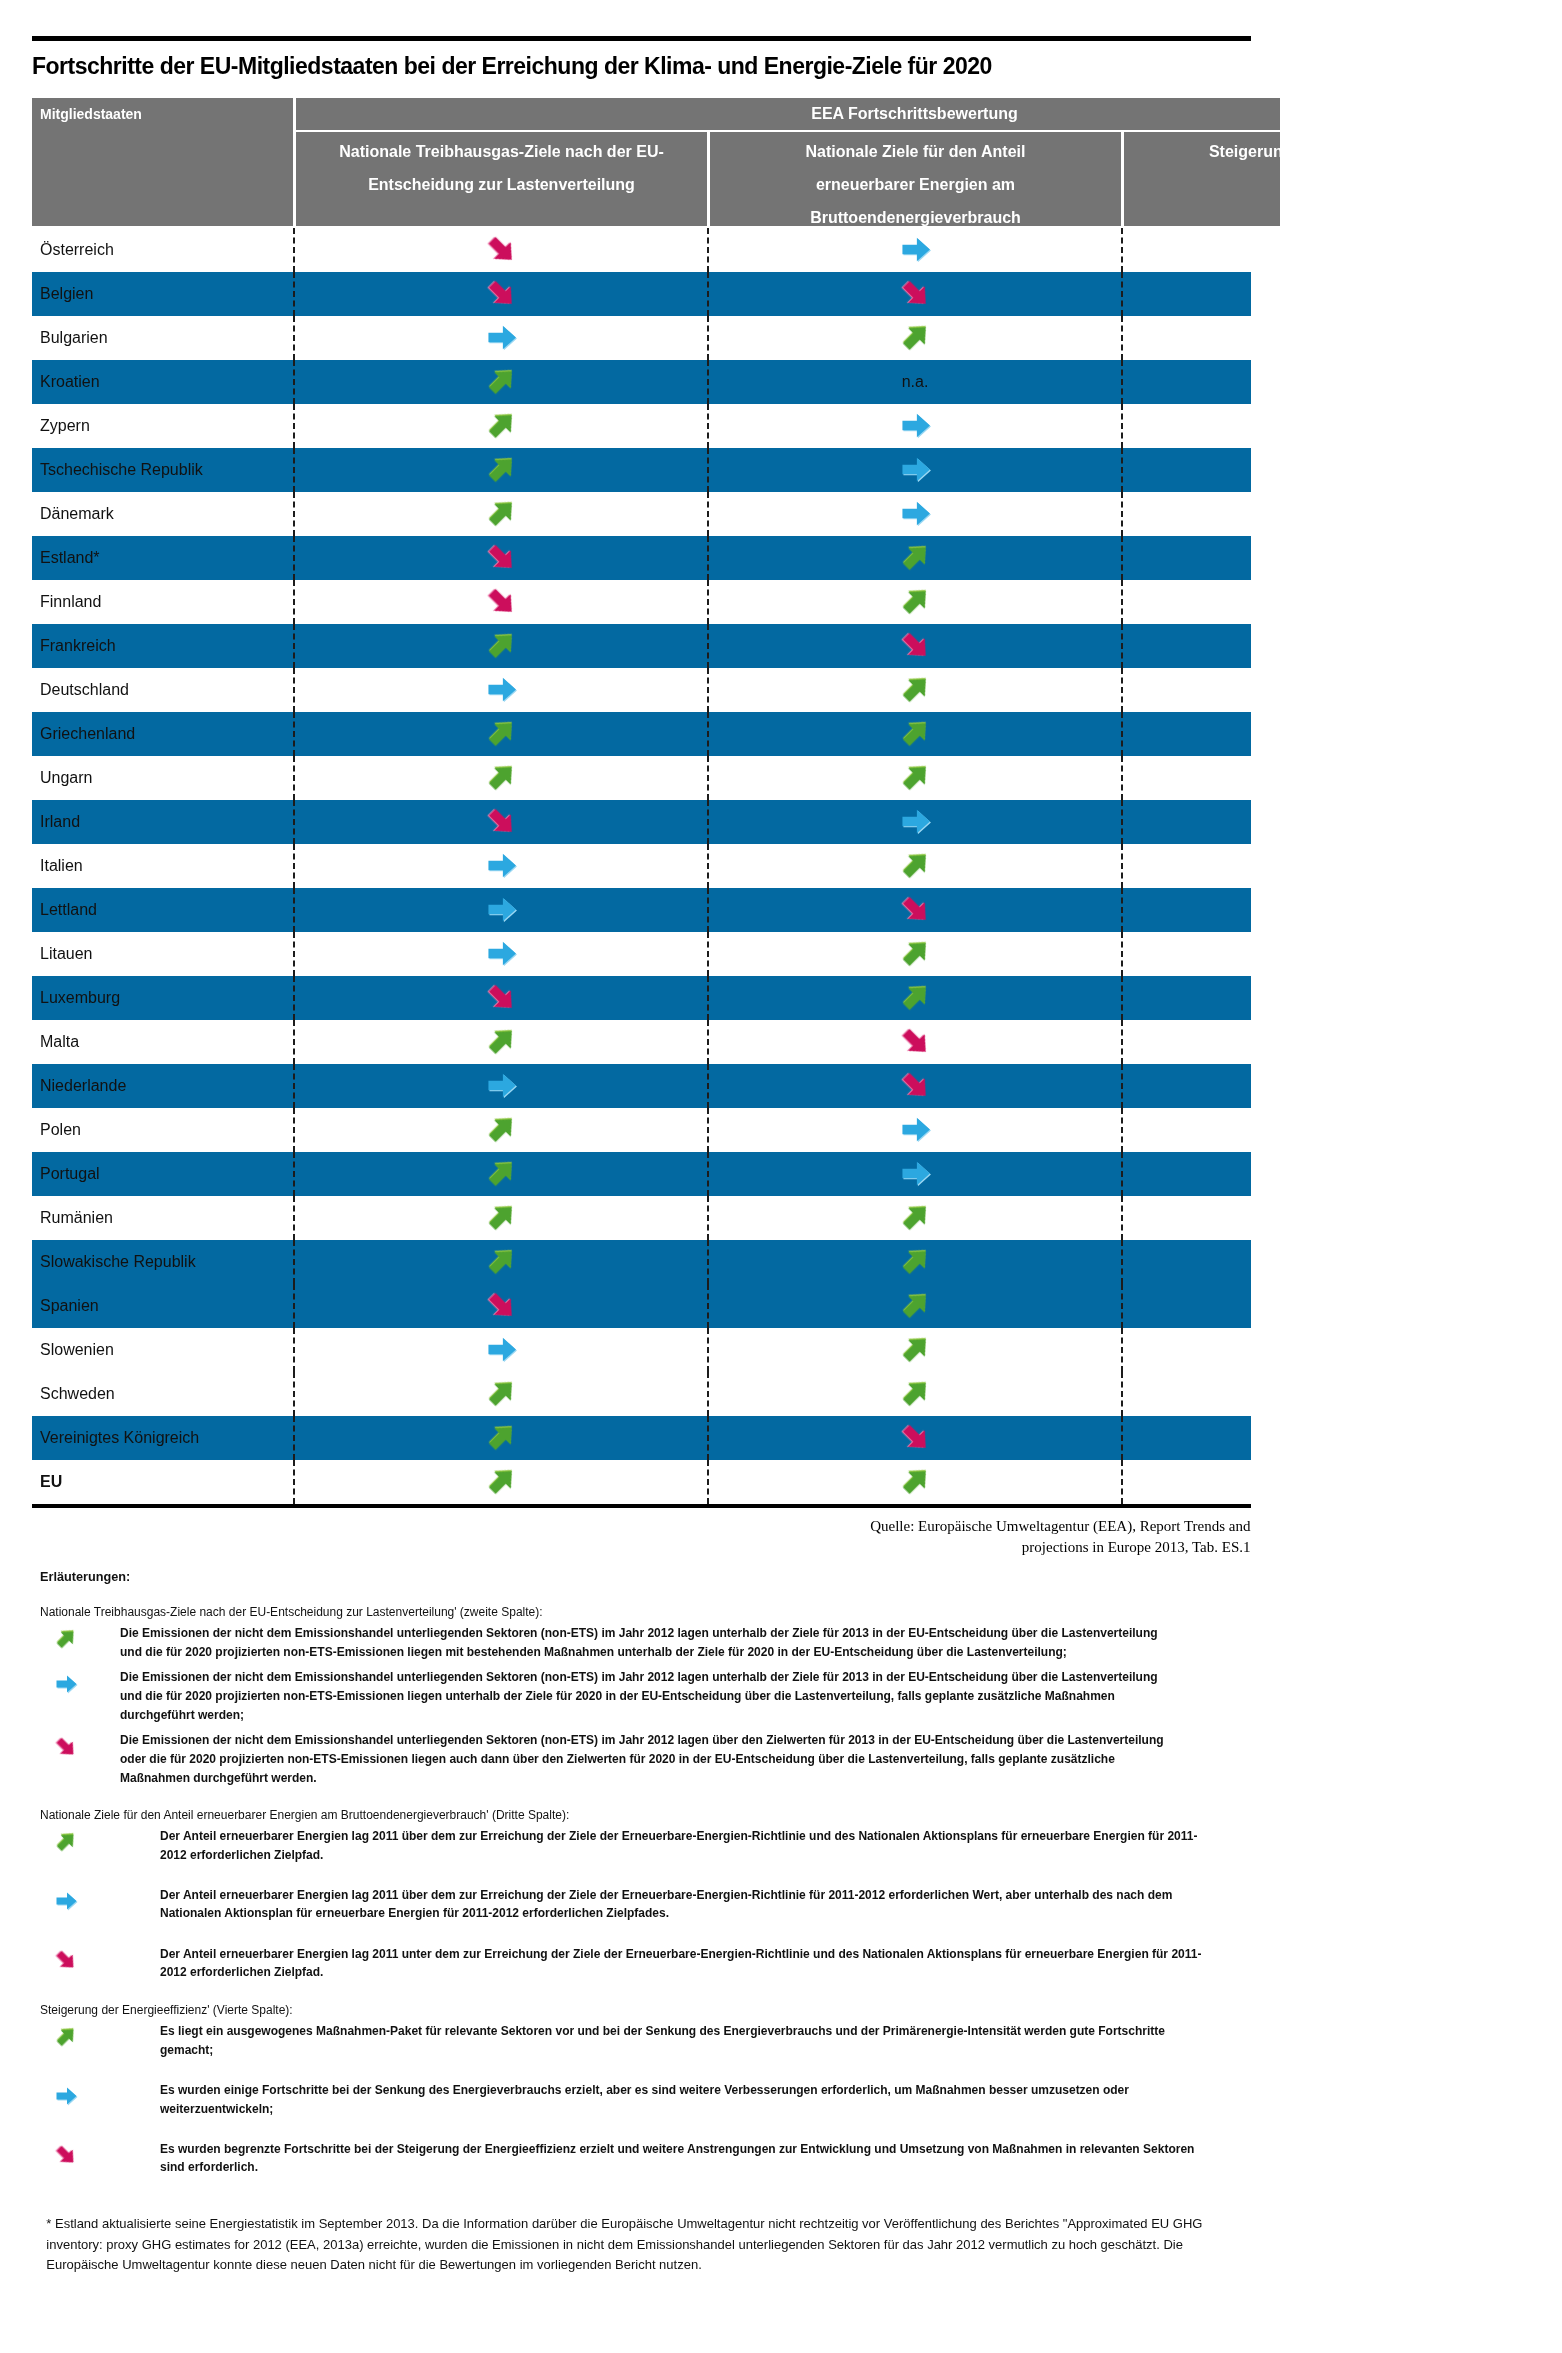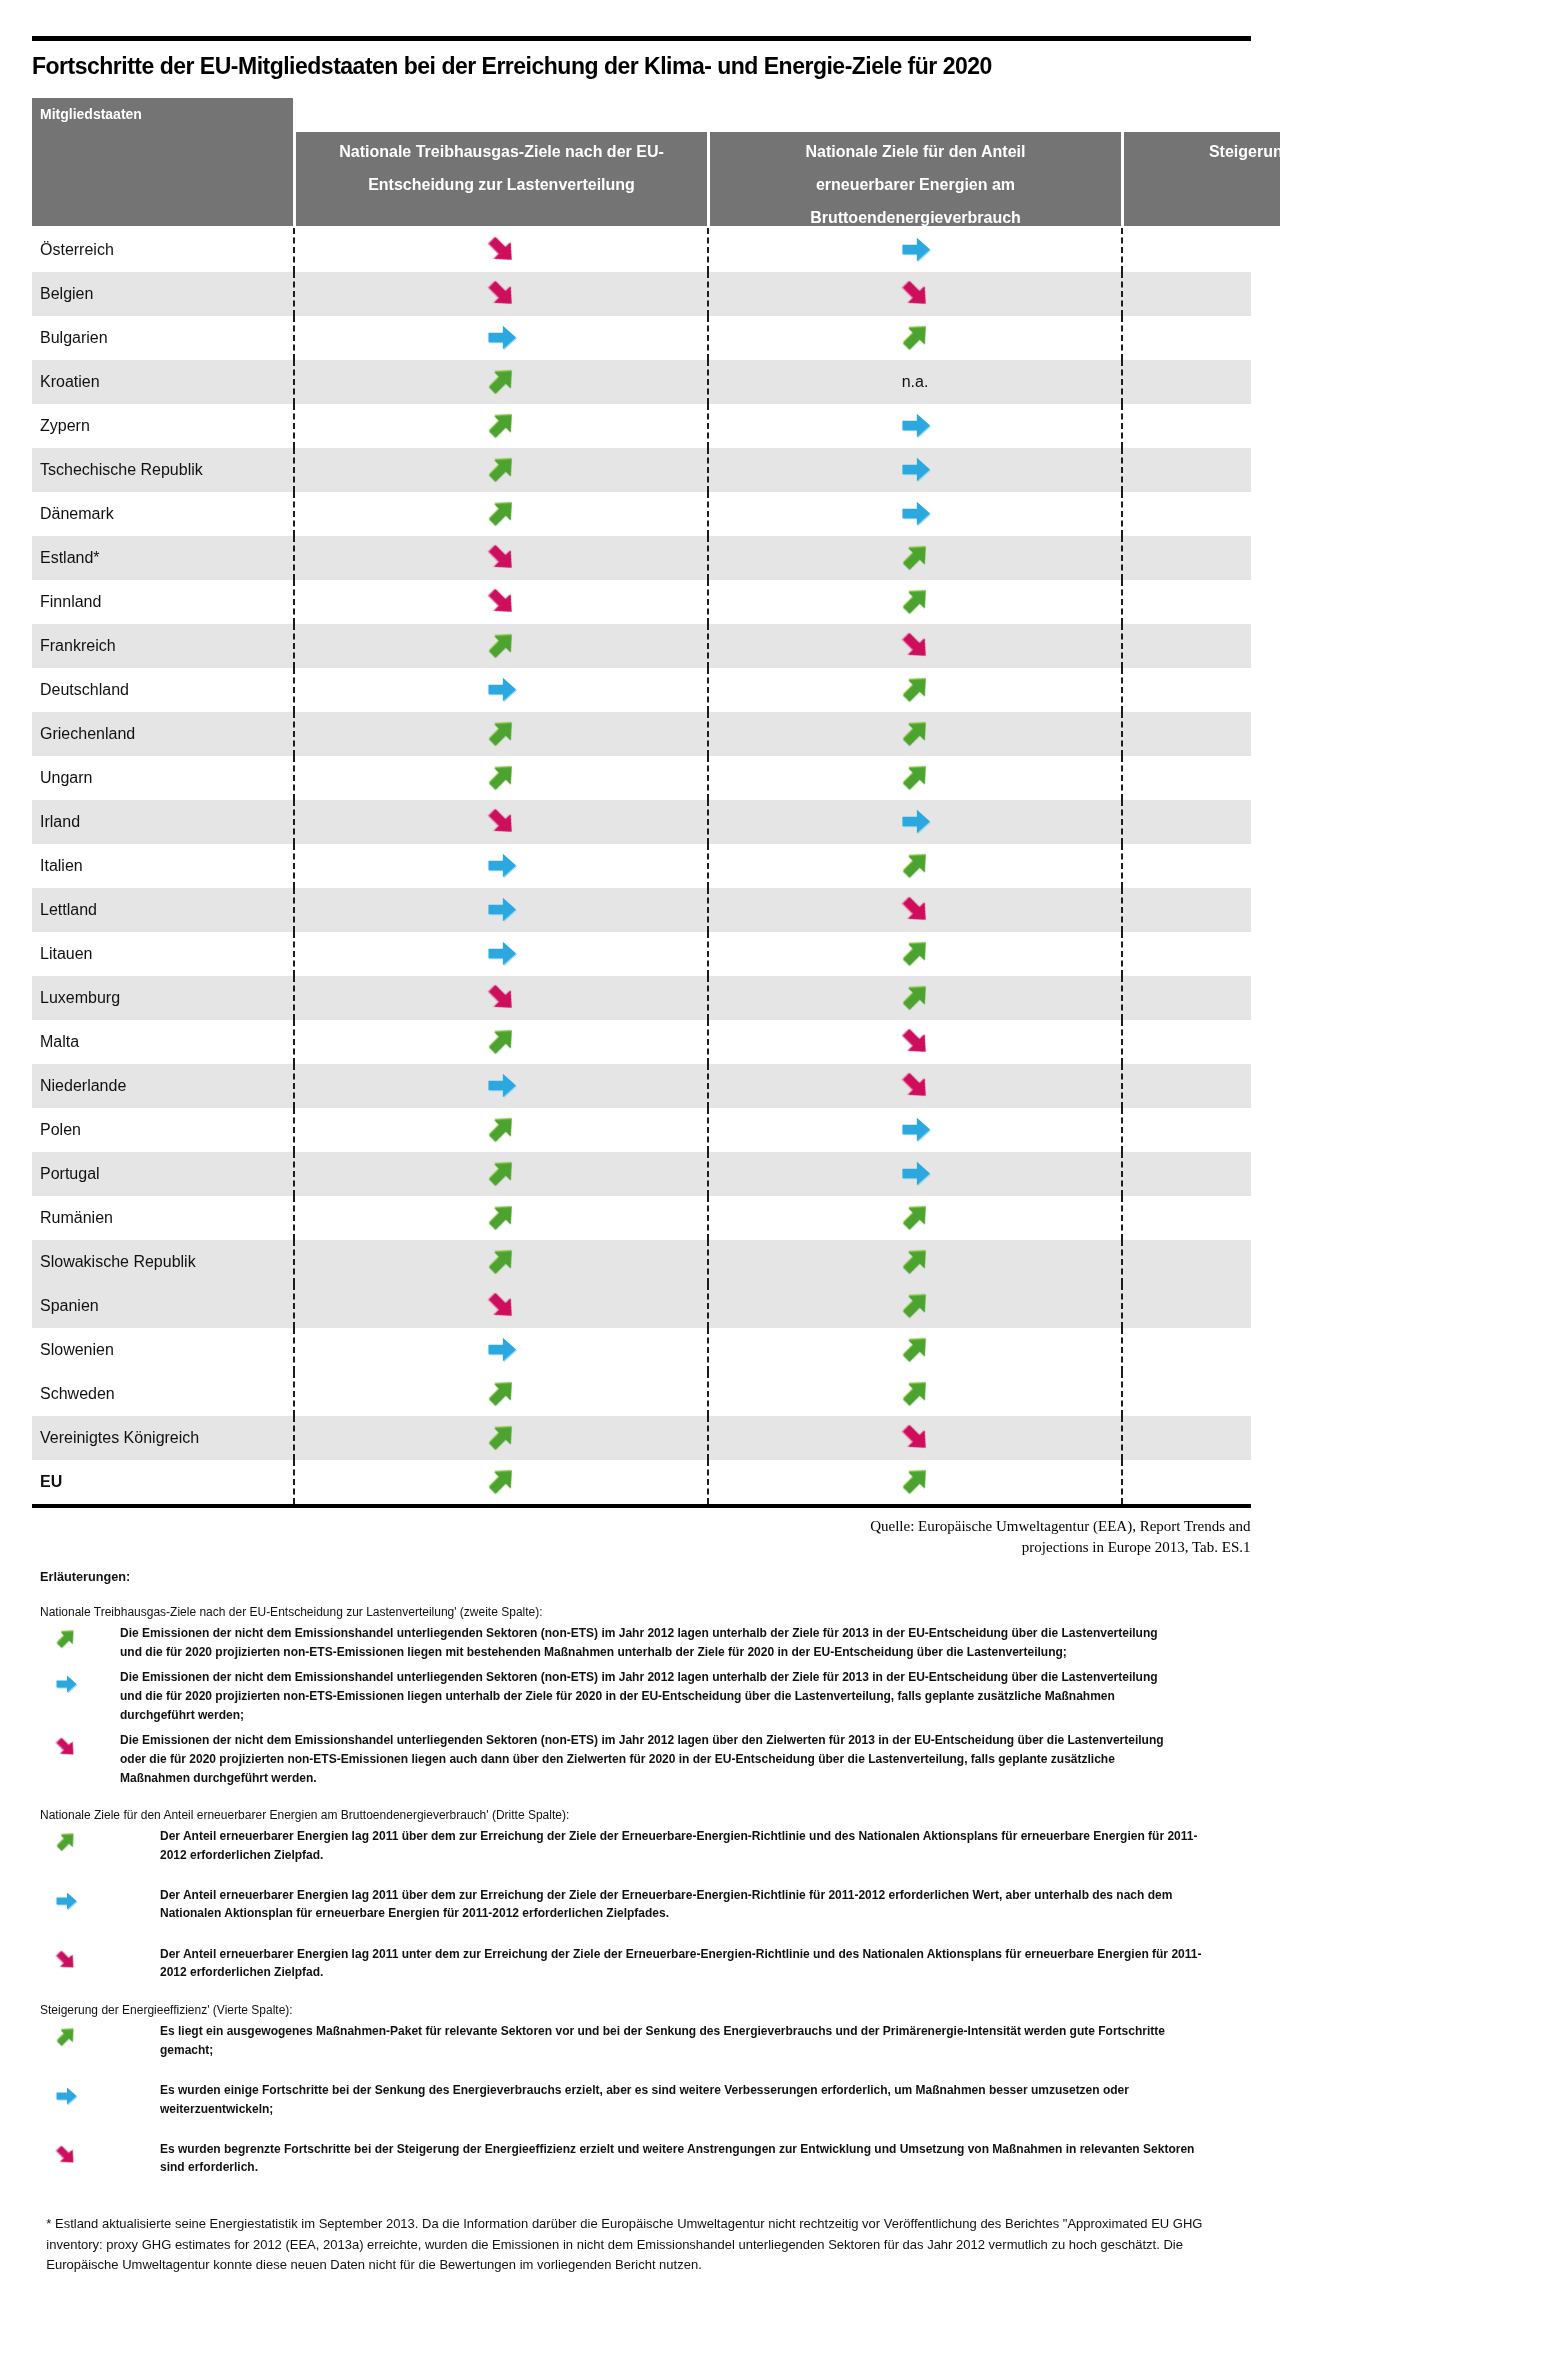--- a/index.html
+++ b/index.html
@@ -43,21 +43,21 @@
   .h-sub.c2{grid-column:2;}
   .h-sub.c3{grid-column:3;}
   .h-sub.c4{grid-column:4;}
   .h-sub.c2 .wrapbox{max-width:382px;}
   .h-sub.c3 .wrapbox{max-width:279px;}
   .tbody{margin-top:1.6px;}
   .trow{
     display:grid;grid-template-columns:261px 414px 414px 412px;
     height:44px;align-items:center;background:#fff;
   }
-  .trow.alt{background:#e5e5e5;}
+  .trow.alt{background:#0369a1;}
   .td{box-sizing:border-box;height:100%;display:flex;align-items:center;}
   .td.country{font-size:16px;padding-left:8px;}
   .td.country.bold{font-weight:bold;}
   .td.acell{justify-content:center;border-left:2px dashed #1c1c1c;}
   .td.acell.na{font-size:16px;}
   
   svg.arrow{overflow:visible;display:block;}
   .a-green-up{fill:#4DA32F;filter:drop-shadow(1.6px -0.8px 0 #8CC63F);transform:rotate(-45deg);}
   .a-blue-right{fill:#2CA8E0;filter:drop-shadow(1.6px 1.6px 0 #9AD7F2);}
   .a-red-down{fill:#CC0E5C;filter:drop-shadow(-0.8px 1.6px 0 #ED85B0);transform:rotate(45deg);}
@@ -90,20 +90,21 @@
 </svg>
 
 <div class="page">
 
   <div class="rule top"></div>
 
   <h1 class="title">Fortschritte der EU-Mitgliedstaaten bei der Erreichung der Klima- und Energie-Ziele für 2020</h1>
 
   <div class="thead">
     <div class="hcell h-members">Mitgliedstaaten</div>
+    <div class="hcell h-group">EEA Fortschrittsbewertung</div>
     <div class="hcell h-sub c2">
       <span class="wrapbox">Nationale Treibhausgas-Ziele nach der EU-Entscheidung zur Lastenverteilung</span>
     </div>
     <div class="hcell h-sub c3">
       <span class="wrapbox">Nationale Ziele für den Anteil erneuerbarer Energien am Bruttoendenergieverbrauch</span>
     </div>
     <div class="hcell h-sub c4">
       <span class="wrapbox">Steigerung der Energieeffizienz</span>
     </div>
   </div>

